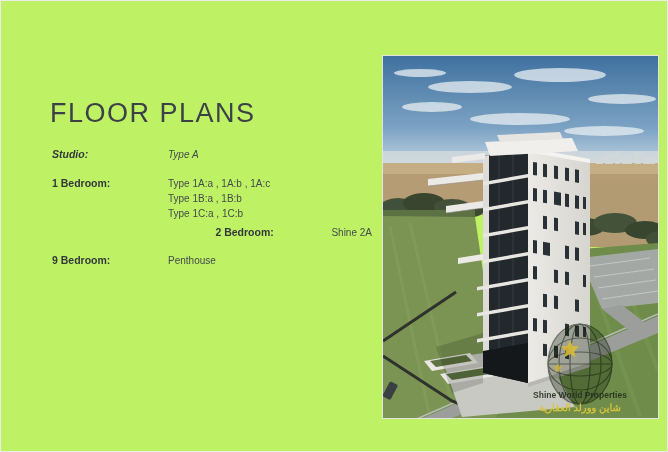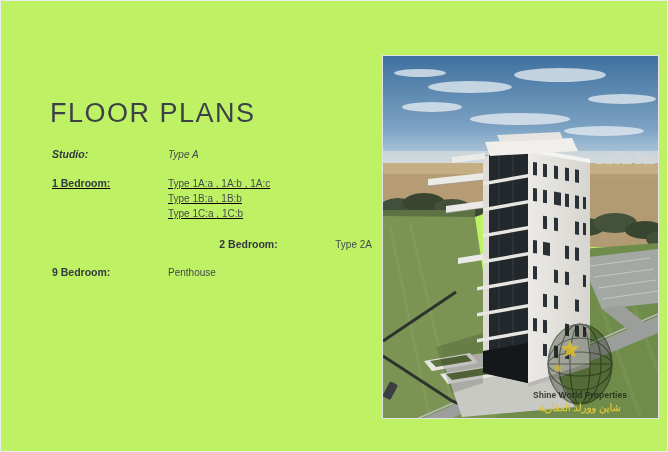--- a/index.html
+++ b/index.html
@@ -14,21 +14,21 @@
   .title{
     position:absolute;left:50px;top:98px;
     font-size:27px;font-weight:400;letter-spacing:1.5px;
     color:#3c4147;
   }
   .plans{
     position:absolute;left:52px;top:147px;width:320px;
   }
   .plan-row{display:flex;align-items:flex-start;}
   .plan-row.mb14{margin-bottom:14px;font-style:italic;}
-  .plan-row.mb12{margin-bottom:16px;text-decoration:underline;}
+  .plan-row.mb12{margin-bottom:4px;}
   .plan-row.mb13{margin-bottom:13px;justify-content:flex-end;}
   .plan-label{
     width:116px;flex:0 0 116px;
     font-size:10.5px;font-weight:bold;color:#33383d;line-height:15px;
   }
   .plan-values{font-size:10px;color:#44494e;line-height:15px;}
   .render{
     position:absolute;left:383px;top:45px;width:275px;height:362px;
     outline:1px solid #e3e3e3;
     margin-top:11px;
@@ -55,21 +55,21 @@
       <div class="plan-label">1 Bedroom:</div>
       <div class="plan-values">
         <div>Type 1A:a , 1A:b , 1A:c</div>
         <div>Type 1B:a , 1B:b</div>
         <div>Type 1C:a , 1C:b</div>
       </div>
     </div>
     <div class="plan-row mb13">
       <div class="plan-label">2 Bedroom:</div>
       <div class="plan-values">
-        <div>Type 2A</div>
+        <div>Shine 2A</div>
       </div>
     </div>
     <div class="plan-row">
       <div class="plan-label">9 Bedroom:</div>
       <div class="plan-values">
         <div>Penthouse</div>
       </div>
     </div>
   </div>
 

